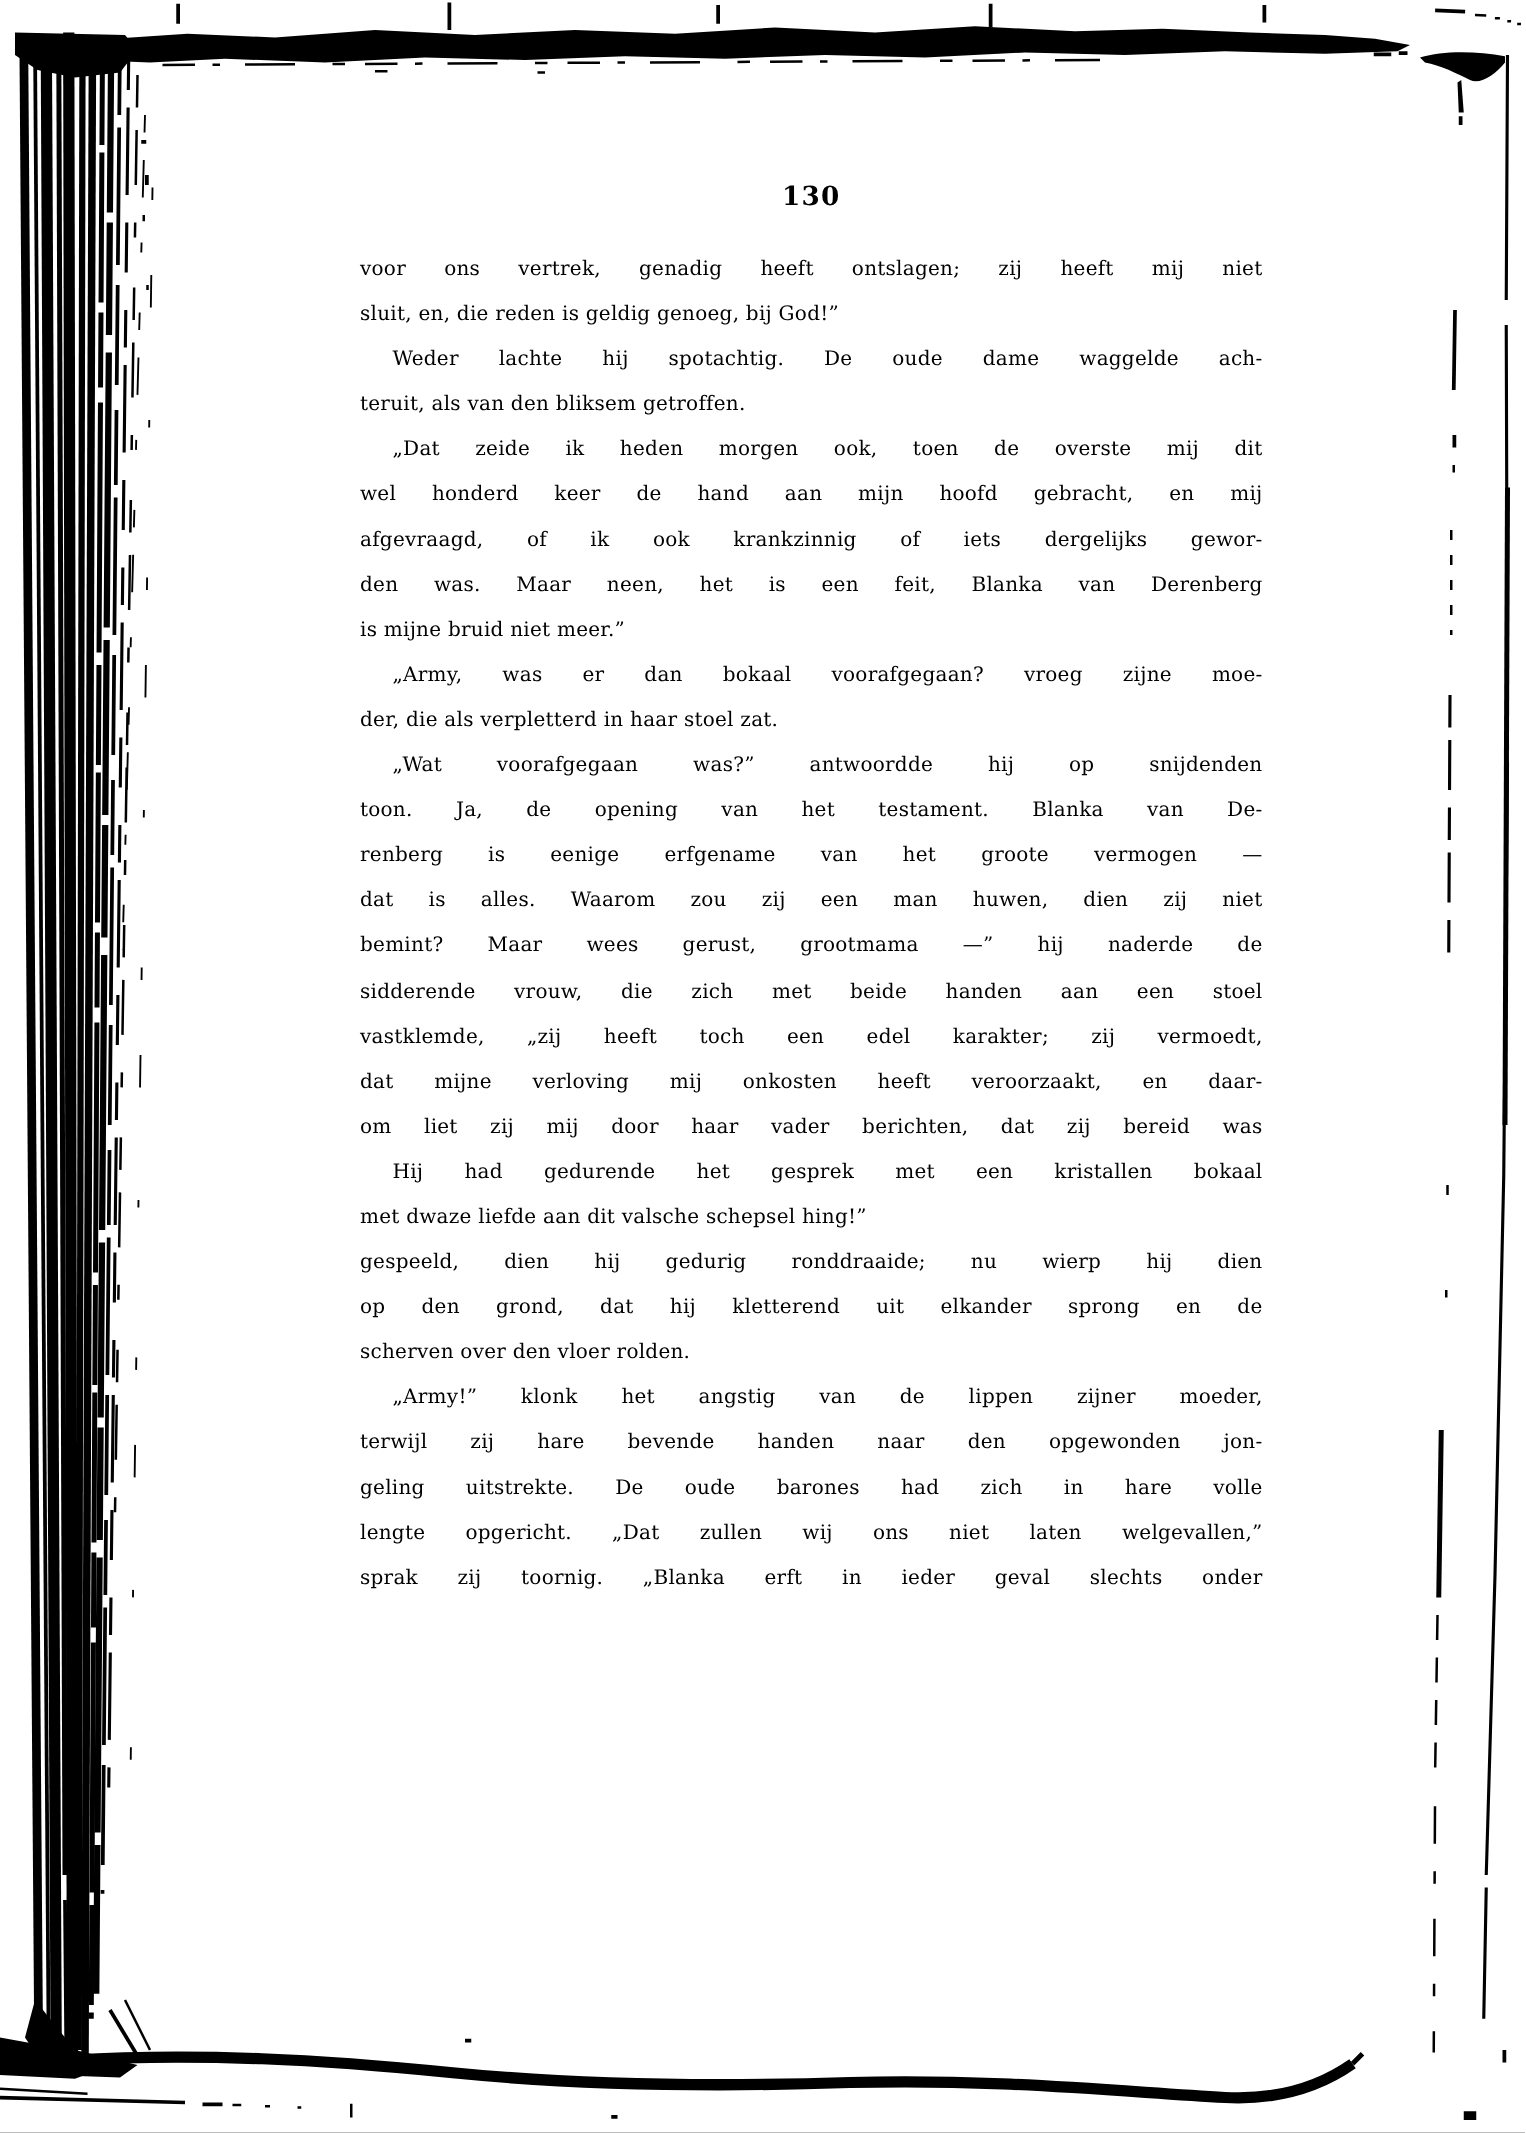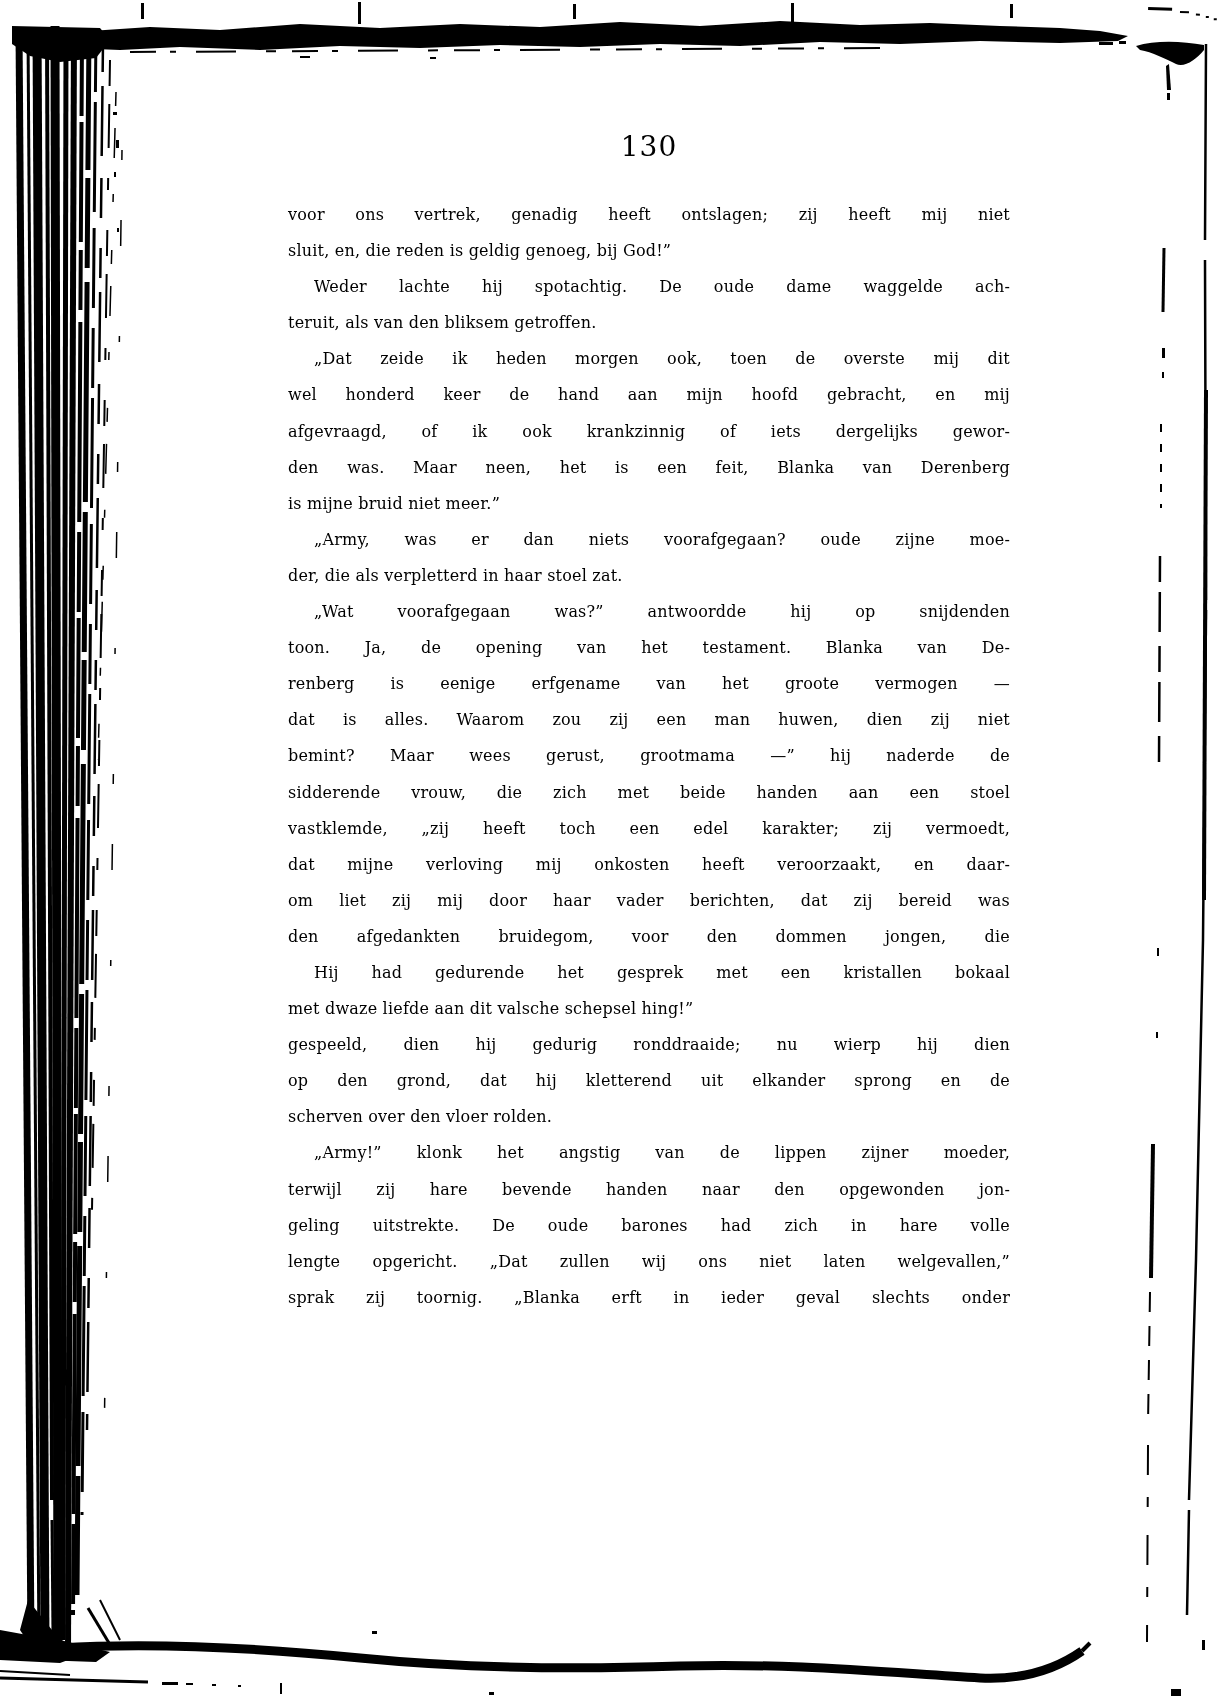--- a/index.html
+++ b/index.html
@@ -6,22 +6,22 @@
   .page{
     position:relative;
     width:1221px;height:1706px;
     background:var(--paper,#ffffff);
     overflow:hidden;
     font-family:"DejaVu Serif", serif;
     color:var(--ink,#000000);
   }
   .artifacts{position:absolute;left:0;top:0;width:1221px;height:1706px;pointer-events:none;}
   .pagenum{
-    position:absolute;left:288px;top:130px;width:722px;
-    text-align:center;font-size:28px;letter-spacing:1px;
+    position:absolute;left:288px;top:144px;width:722px;
+    text-align:center;font-size:21px;letter-spacing:1px;font-weight:bold;
   }
   .text{
     position:absolute;left:288px;top:197px;width:722px;
     font-size:16px;letter-spacing:0.2px;
   }
   .line{
     line-height:36.1px;
     text-align:justify;
     text-align-last:justify;
   }
@@ -132,32 +132,31 @@
   <div class="text">
       <div class="line">voor ons vertrek, genadig heeft ontslagen; zij heeft mij niet</div>
       <div class="line pend">sluit, en, die reden is geldig genoeg, bij God!”</div>
       <div class="line indent">Weder lachte hij spotachtig. De oude dame waggelde ach-</div>
       <div class="line pend">teruit, als van den bliksem getroffen.</div>
       <div class="line indent">„Dat zeide ik heden morgen ook, toen de overste mij dit</div>
       <div class="line">wel honderd keer de hand aan mijn hoofd gebracht, en mij</div>
       <div class="line">afgevraagd, of ik ook krankzinnig of iets dergelijks gewor-</div>
       <div class="line">den was. Maar neen, het is een feit, Blanka van Derenberg</div>
       <div class="line pend">is mijne bruid niet meer.”</div>
-      <div class="line indent">„Army, was er dan niets voorafgegaan? oude zijne moe-</div>
+      <div class="line indent">„Army, was er dan bokaal voorafgegaan? vroeg zijne moe-</div>
       <div class="line pend">der, die als verpletterd in haar stoel zat.</div>
       <div class="line indent">„Wat voorafgegaan was?” antwoordde hij op snijdenden</div>
       <div class="line">toon. Ja, de opening van het testament. Blanka van De-</div>
       <div class="line">renberg is eenige erfgename van het groote vermogen —</div>
       <div class="line">dat is alles. Waarom zou zij een man huwen, dien zij niet</div>
       <div class="line">bemint? Maar wees gerust, grootmama —” hij naderde de</div>
       <div class="line">sidderende vrouw, die zich met beide handen aan een stoel</div>
       <div class="line">vastklemde, „zij heeft toch een edel karakter; zij vermoedt,</div>
       <div class="line">dat mijne verloving mij onkosten heeft veroorzaakt, en daar-</div>
       <div class="line">om liet zij mij door haar vader berichten, dat zij bereid was</div>
-      <div class="line">den afgedankten bruidegom, voor den dommen jongen, die</div>
       <div class="line indent">Hij had gedurende het gesprek met een kristallen bokaal</div>
       <div class="line pend">met dwaze liefde aan dit valsche schepsel hing!”</div>
       <div class="line">gespeeld, dien hij gedurig ronddraaide; nu wierp hij dien</div>
       <div class="line">op den grond, dat hij kletterend uit elkander sprong en de</div>
       <div class="line pend">scherven over den vloer rolden.</div>
       <div class="line indent">„Army!” klonk het angstig van de lippen zijner moeder,</div>
       <div class="line">terwijl zij hare bevende handen naar den opgewonden jon-</div>
       <div class="line">geling uitstrekte. De oude barones had zich in hare volle</div>
       <div class="line">lengte opgericht. „Dat zullen wij ons niet laten welgevallen,”</div>
       <div class="line">sprak zij toornig. „Blanka erft in ieder geval slechts onder</div>

